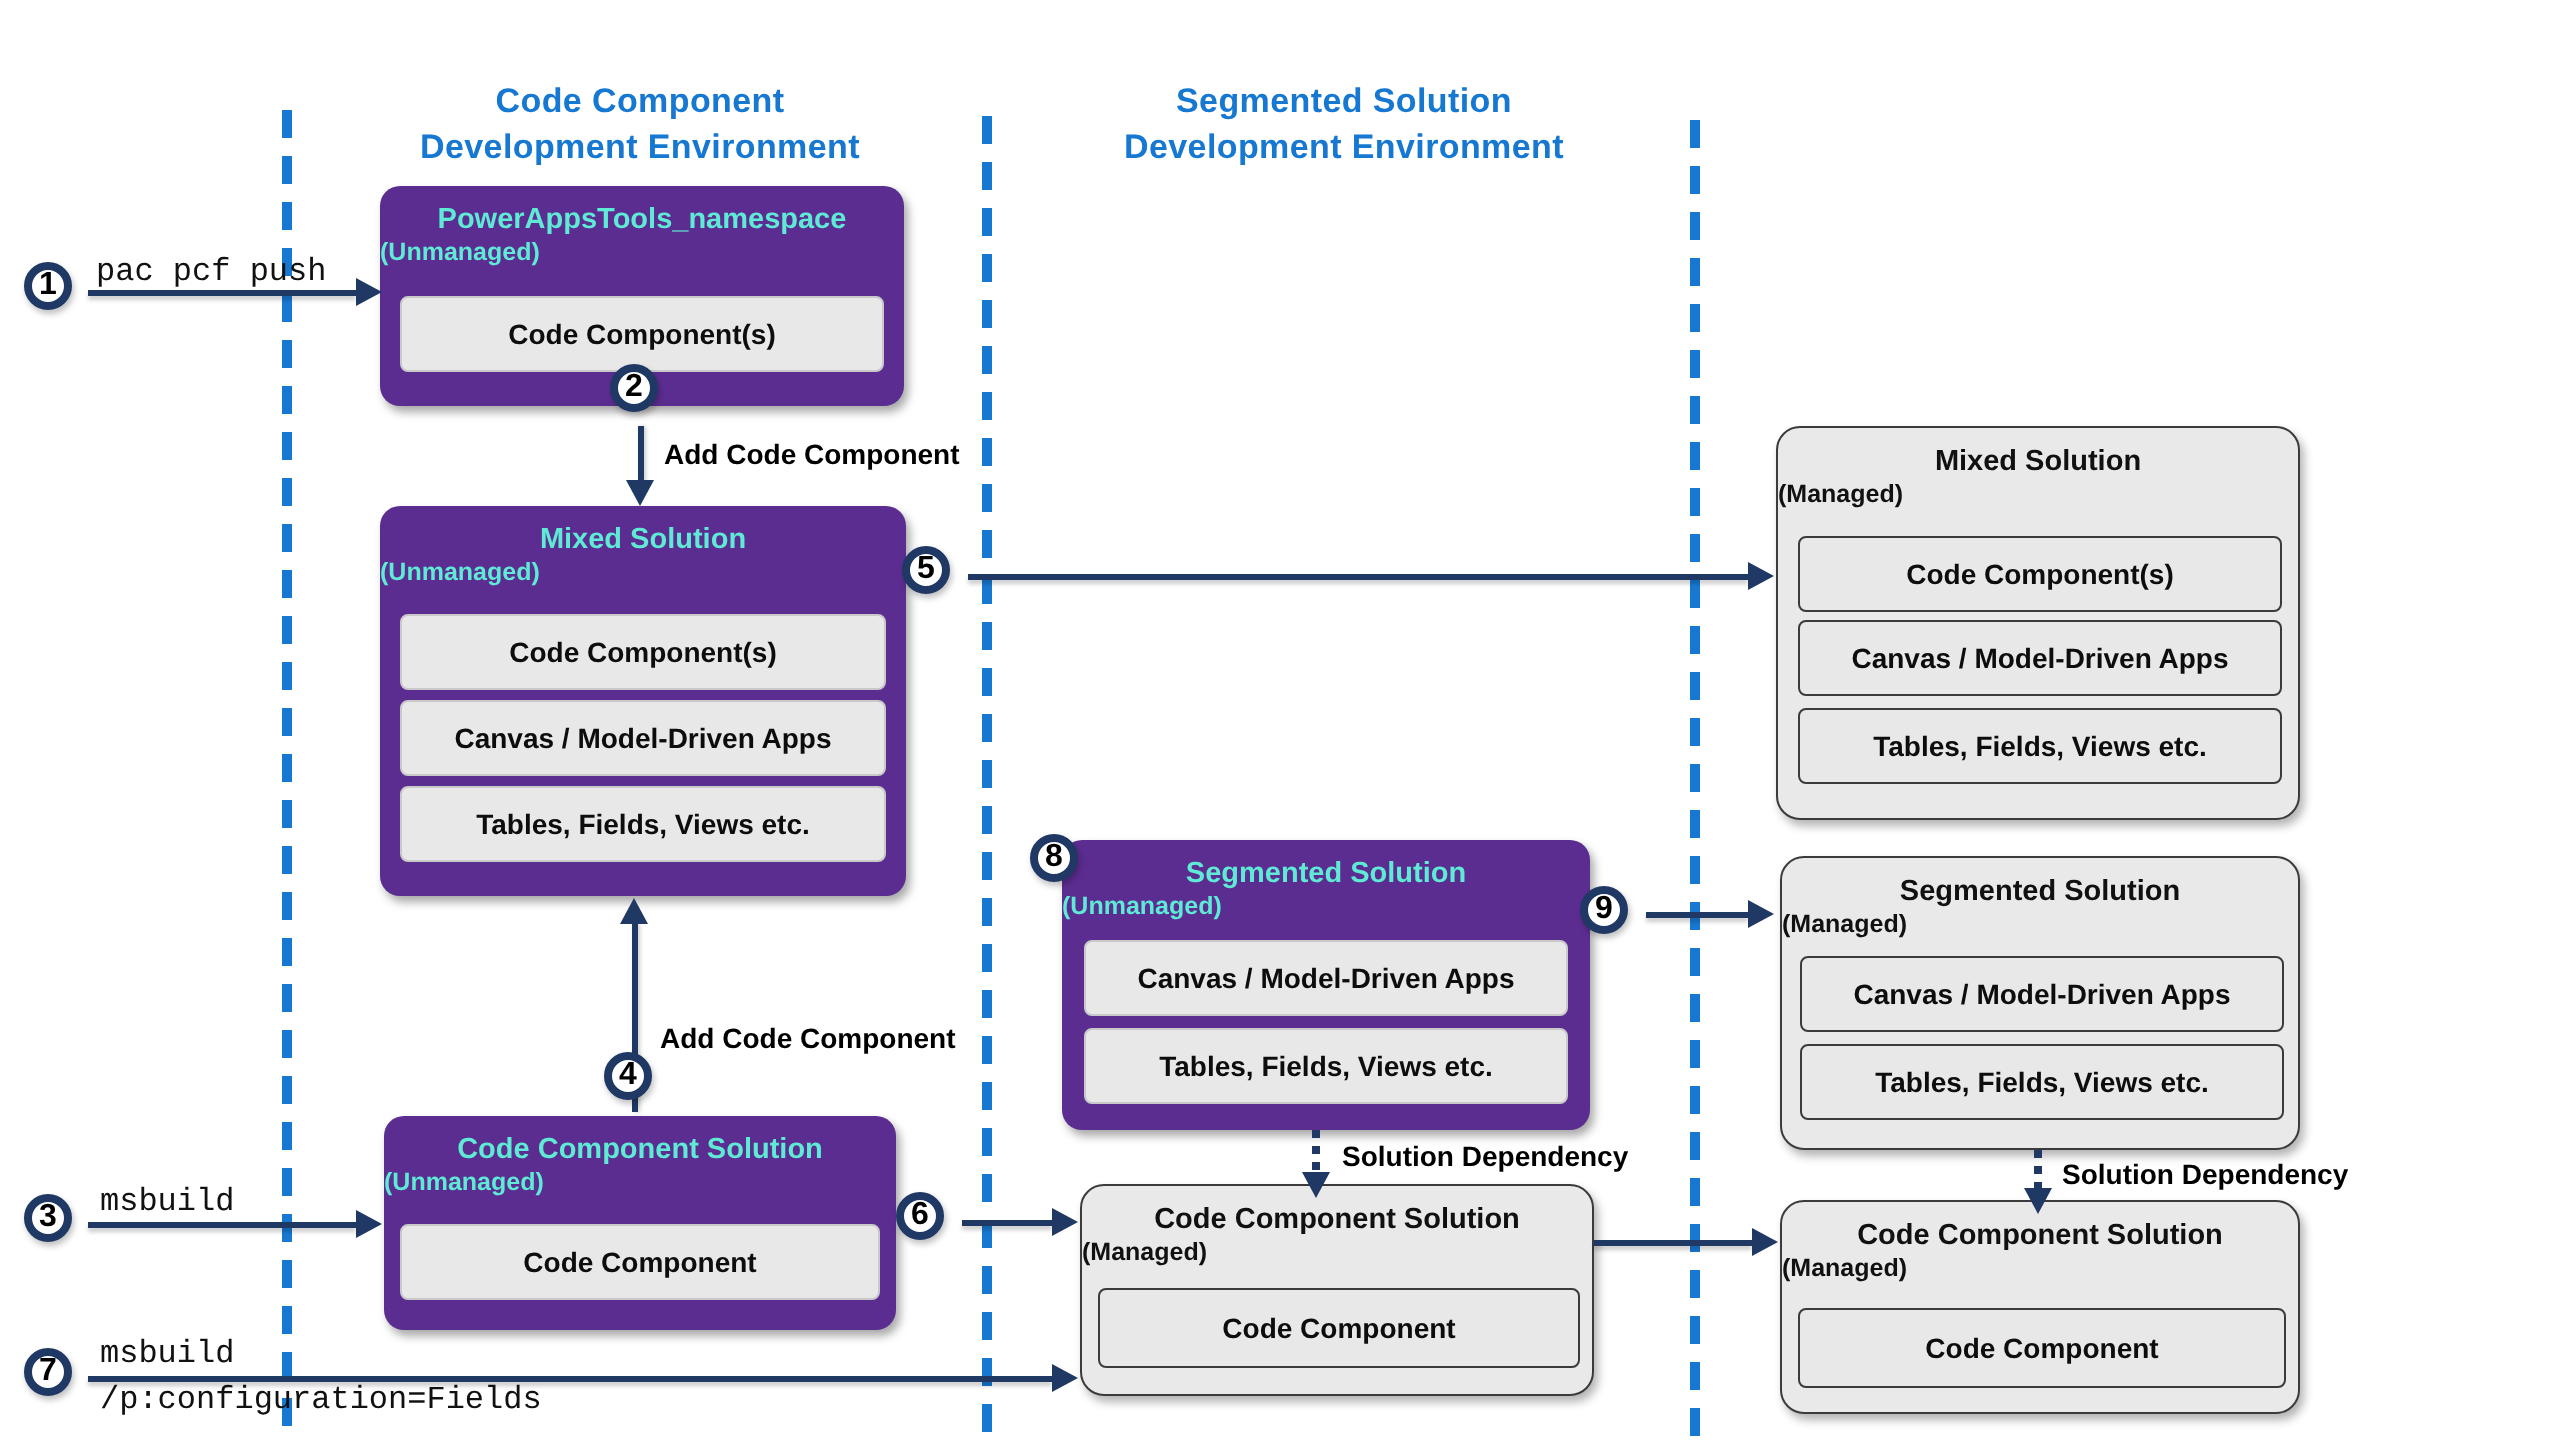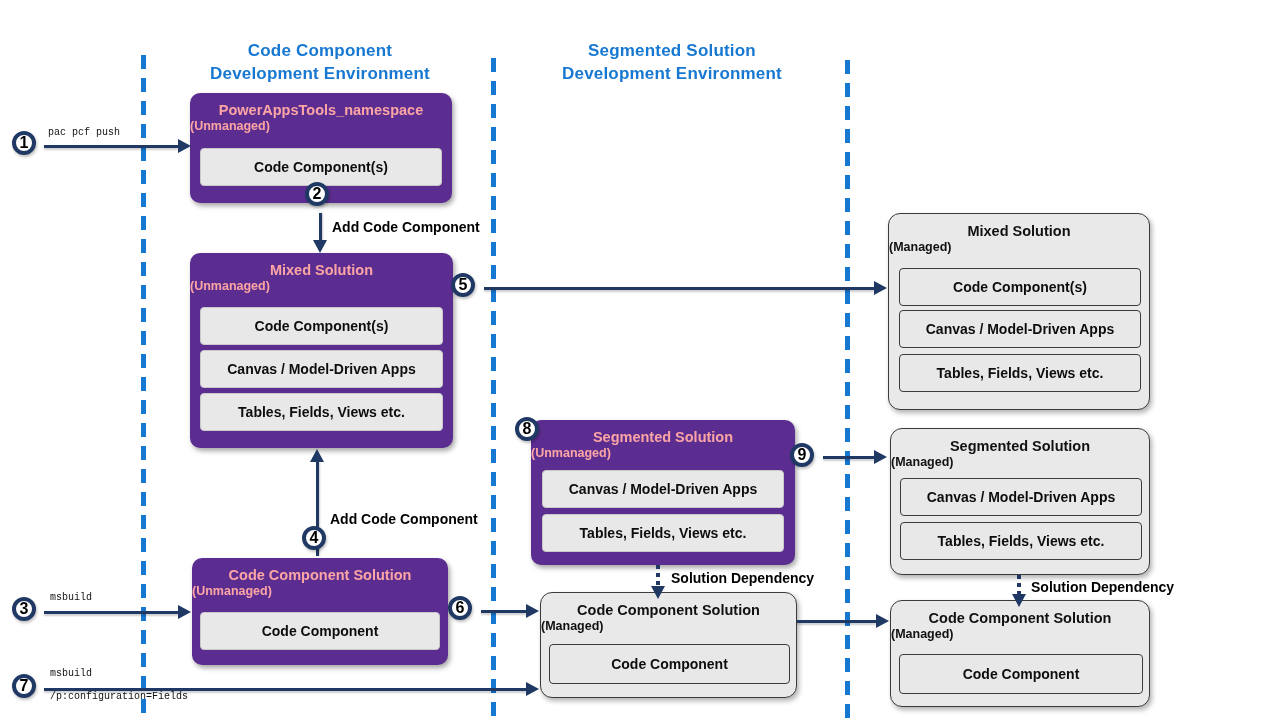--- a/index.html
+++ b/index.html
@@ -16,21 +16,21 @@
   .hdr { position:absolute; color:var(--blue); font-weight:bold; font-size:17px;
     line-height:23px; text-align:center; white-space:pre-line; letter-spacing:0.2px; }
 
   .pbox { position:absolute; background:var(--purple); border-radius:10px;
     box-shadow:2px 3px 5px rgba(0,0,0,0.35); }
   .gbox { position:absolute; background:var(--box-gray); border:1.5px solid var(--managed-border);
     border-radius:12px; box-shadow:2px 3px 5px rgba(0,0,0,0.3); }
 
   .box-title { margin-top:8px; text-align:center; font-weight:bold; font-size:14.5px; line-height:18px; }
   .box-sub   { text-align:left; font-weight:bold; font-size:12.5px; line-height:15px; }
-  .pbox .box-title, .pbox .box-sub { color:#fca5a5; }
+  .pbox .box-title, .pbox .box-sub { color:#5eead4; }
   .gbox .box-title, .gbox .box-sub { color:#111; }
 
   .item { position:absolute; display:flex; align-items:center; justify-content:center;
     background:var(--item-gray); border-radius:4px; font-weight:bold; font-size:14px; color:#0d0d0d; }
   .pbox .item { border:1px solid #c9c9c9; }
   .gbox .item { border:1px solid var(--managed-border); }
 
   .circle { position:absolute; width:24px; height:24px; border:4px solid var(--navy);
     border-radius:50%; background:#fff; display:flex; align-items:center; justify-content:center;
     font-weight:bold; font-size:16px; color:#000; box-shadow:1px 2px 3px rgba(0,0,0,0.25); z-index:6; }
@@ -39,21 +39,21 @@
   .vline { position:absolute; width:3px; background:var(--navy); box-shadow:1px 0 2px rgba(0,0,0,0.2); z-index:3; }
   .dotv  { position:absolute; width:4px; z-index:3;
     background:repeating-linear-gradient(to bottom, var(--navy) 0 4px, transparent 4px 8px); }
 
   .ah { position:absolute; width:0; height:0; z-index:4; }
   .ah-r  { border-top:7px solid transparent; border-bottom:7px solid transparent; border-left:13px solid var(--navy); }
   .ah-d  { border-left:7px solid transparent; border-right:7px solid transparent; border-top:13px solid var(--navy); }
   .ah-u  { border-left:7px solid transparent; border-right:7px solid transparent; border-bottom:13px solid var(--navy); }
 
   .cmd { position:absolute; font-family:"Liberation Mono","DejaVu Sans Mono",monospace;
-    font-size:10px; color:#111; z-index:5; white-space:nowrap; }
+    font-size:16px; color:#111; z-index:5; white-space:nowrap; }
   .flow-label { position:absolute; font-weight:bold; font-size:14px; color:#000; z-index:5; white-space:nowrap; }
 
   .pbox, .gbox { z-index:2; }
 </style>
 </head>
 <body>
 
 <div id="canvas">
 
   <div class="dash" style="left:141px; top:55px; height:665px;"></div>

